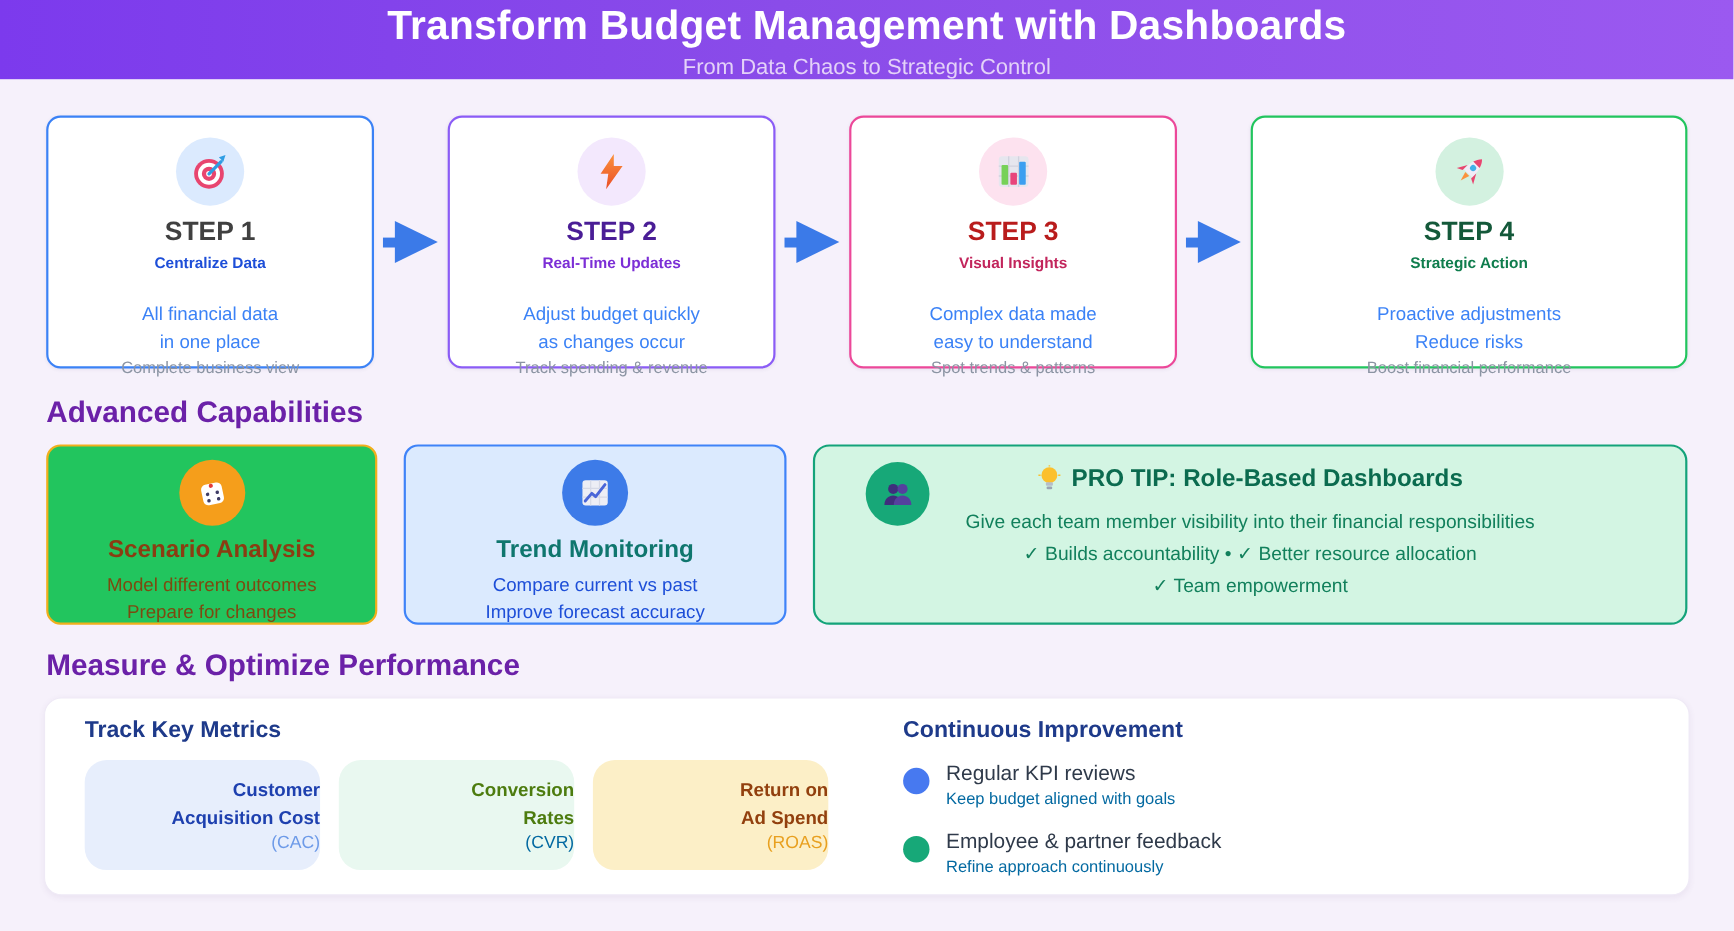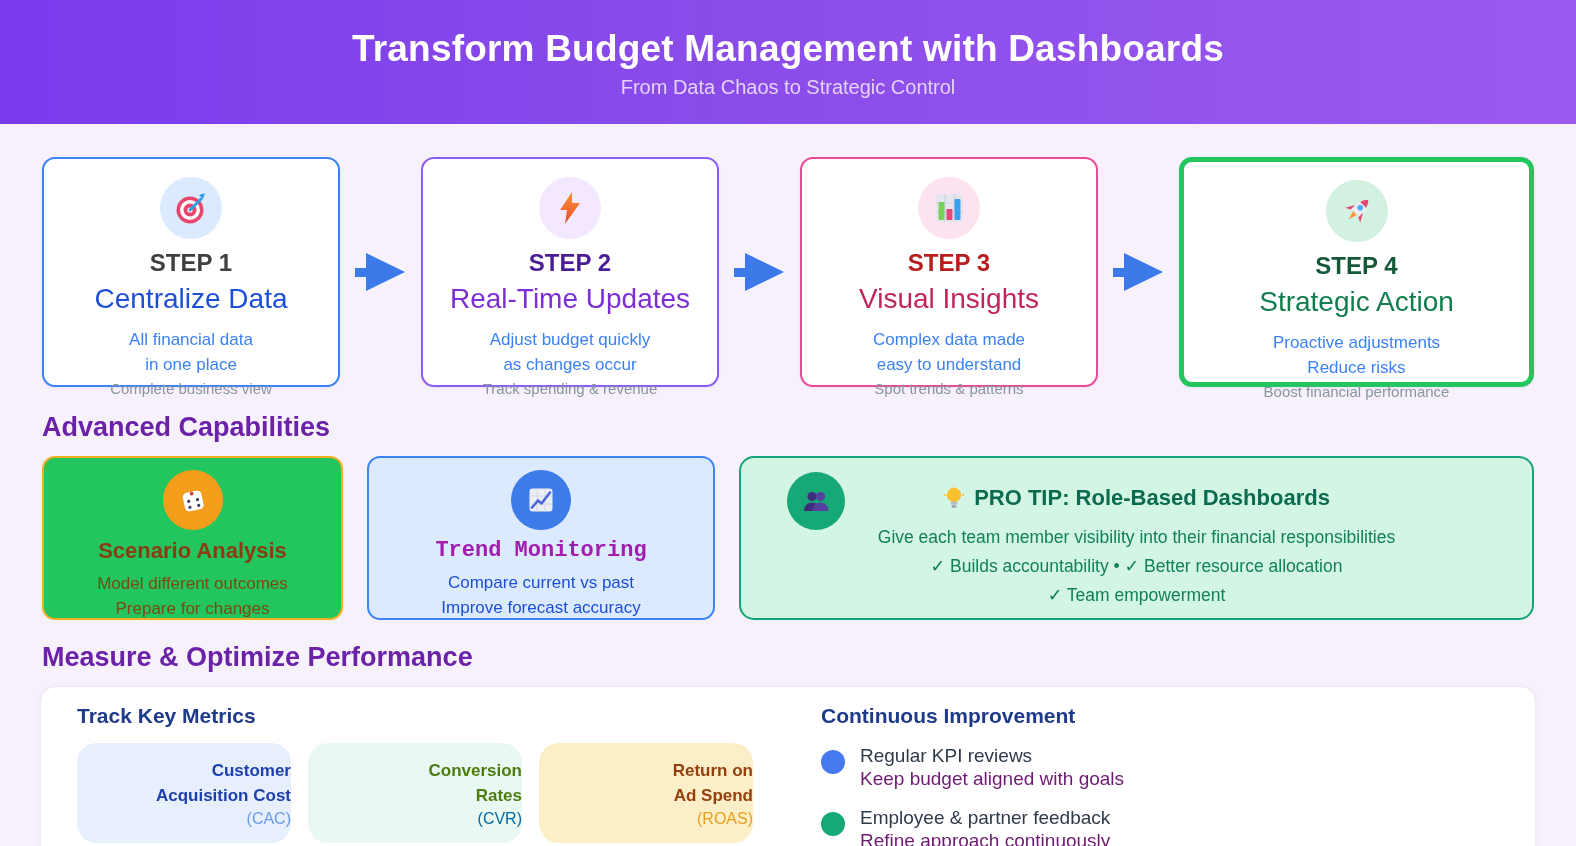--- a/index.html
+++ b/index.html
@@ -4,56 +4,56 @@
 <style>
   * { margin:0; padding:0; box-sizing:border-box; }
   html,body { width:1576px; height:846px; overflow:hidden; }
   body {
     font-family:"Liberation Sans", sans-serif;
     background:#f6f1fb;
   }
 
   
   .header {
-    height:124px;
+    height:72px;
     background:linear-gradient(90deg,#7c3aed 0%, #8a4ce9 45%, #9b59f0 100%);
     display:flex; flex-direction:column; align-items:center; justify-content:center;
     color:#fff;
   }
   .header h1 { font-size:37px; font-weight:bold; letter-spacing:0.2px; margin-top:2px; }
   .header .subtitle { font-size:20px; color:#e4d2f8; margin-top:6px; font-weight:normal; }
 
   
   .steps-row {
     display:flex; align-items:stretch;
     margin:33px 42px 0 42px; height:230px;
   }
   .step-card {
     background:#fff; border-radius:13px; text-align:center;
     padding-top:18px; flex-shrink:0;
     box-shadow:0 1px 3px rgba(80,60,120,0.08);
   }
   .step-card.s1 { width:298px; border:2px solid #3b82f6; }
   .step-card.s2 { width:298px; border:2px solid #8b5cf6; }
   .step-card.s3 { width:298px; border:2px solid #ec4899; }
-  .step-card.s4 { width:355px; border:5px solid #22c55e; }
+  .step-card.s4 { width:397px; border:2px solid #22c55e; }
   .icon-circle {
     width:62px; height:62px; border-radius:50%;
     margin:0 auto 10px auto; display:flex; align-items:center; justify-content:center;
   }
   .s1 .icon-circle { background:#dbeafe; }
   .s2 .icon-circle { background:#f3e8fd; }
   .s3 .icon-circle { background:#fde2ef; }
   .s4 .icon-circle { background:#d3f1e0; }
   .step-label { font-size:24px; font-weight:bold; margin-bottom:6px; }
   .s1 .step-label { color:#404040; }
   .s2 .step-label { color:#4a1d96; }
   .s3 .step-label { color:#b91c1c; }
   .s4 .step-label { color:#14593a; }
-  .step-title { font-size:28px; font-weight:normal; margin-bottom:12px; }
+  .step-title { font-size:14px; font-weight:bold; margin-bottom:26px; }
   .s1 .step-title { color:#1d4ed8; }
   .s2 .step-title { color:#7c2fd6; }
   .s3 .step-title { color:#c2255c; }
   .s4 .step-title { color:#0f7d4d; }
   .step-desc span { display:block; }
   .step-desc .d1 { font-size:17px; color:#3b82f6; line-height:25px; }
   .step-desc .d2 { font-size:15px; color:#8b94a3; line-height:22px; margin-top:1px; }
   .arrow-gap { flex:1; display:flex; align-items:center; justify-content:center; }
   .arrow-gap svg { display:block; }
 
@@ -67,28 +67,28 @@
   
   .cap-row { display:flex; margin:0 42px; height:164px; gap:24px; }
   .cap-card { border-radius:13px; text-align:center; padding-top:12px; }
   .cap-card.scenario { width:301px; background:#22c55e; border:2px solid #f1af1c; }
   .cap-card.trend    { width:348px; background:#dbeafe; border:2px solid #3f83f8; }
   .cap-card .icon-circle { width:60px; height:60px; margin-bottom:8px; }
   .scenario .icon-circle { background:#f59e1b; }
   .trend .icon-circle    { background:#3d7be8; }
   .cap-title { font-size:22px; font-weight:bold; margin-bottom:7px; }
   .scenario .cap-title { color:#8a3d12; }
-  .trend .cap-title    { color:#a21caf;font-family:Liberation Mono, monospace; }
+  .trend .cap-title    { color:#0f766e; }
   .cap-desc span { display:block; font-size:17px; line-height:25px; }
   .scenario .cap-desc { color:#7c4a10; }
   .trend .cap-desc    { color:#1d4ed8; }
 
   .cap-card.protip {
     flex:1; background:#d3f5e3; border:2px solid #14a37a;
-    border-radius:15px; position:relative; padding-top:27px;
+    border-radius:15px; position:relative; padding-top:16px;
   }
   .protip-title {
     display:flex; align-items:center; justify-content:center; gap:9px;
     font-size:22px; font-weight:bold; color:#0b6b4f; margin-bottom:12px;
   }
   .protip-line { font-size:17.5px; color:#12805c; line-height:29px; }
   .protip-circle {
     position:absolute; left:46px; top:14px;
     width:58px; height:58px; border-radius:50%;
     background:#17a878; display:flex; align-items:center; justify-content:center;
@@ -124,21 +124,21 @@
 
   .improve-col { margin-left:68px; }
   .improve-item { display:flex; margin-top:3px; margin-bottom:16px; }
   .bullet-dot {
     width:24px; height:24px; border-radius:50%;
     margin-right:15px; margin-top:7px; flex-shrink:0;
   }
   .bullet-blue  { background:#4779f0; }
   .bullet-green { background:#17a878; }
   .improve-title { font-size:19px; color:#2f3a4a; line-height:25px; }
-  .improve-sub   { font-size:19px; color:#701a75; line-height:21px; }
+  .improve-sub   { font-size:15px; color:#0369a1; line-height:21px; }
 </style>
 </head>
 <body>
 
 <div class="header">
   <h1>Transform Budget Management with Dashboards</h1>
   <div class="subtitle">From Data Chaos to Strategic Control</div>
 </div>
 
 <div class="steps-row">

